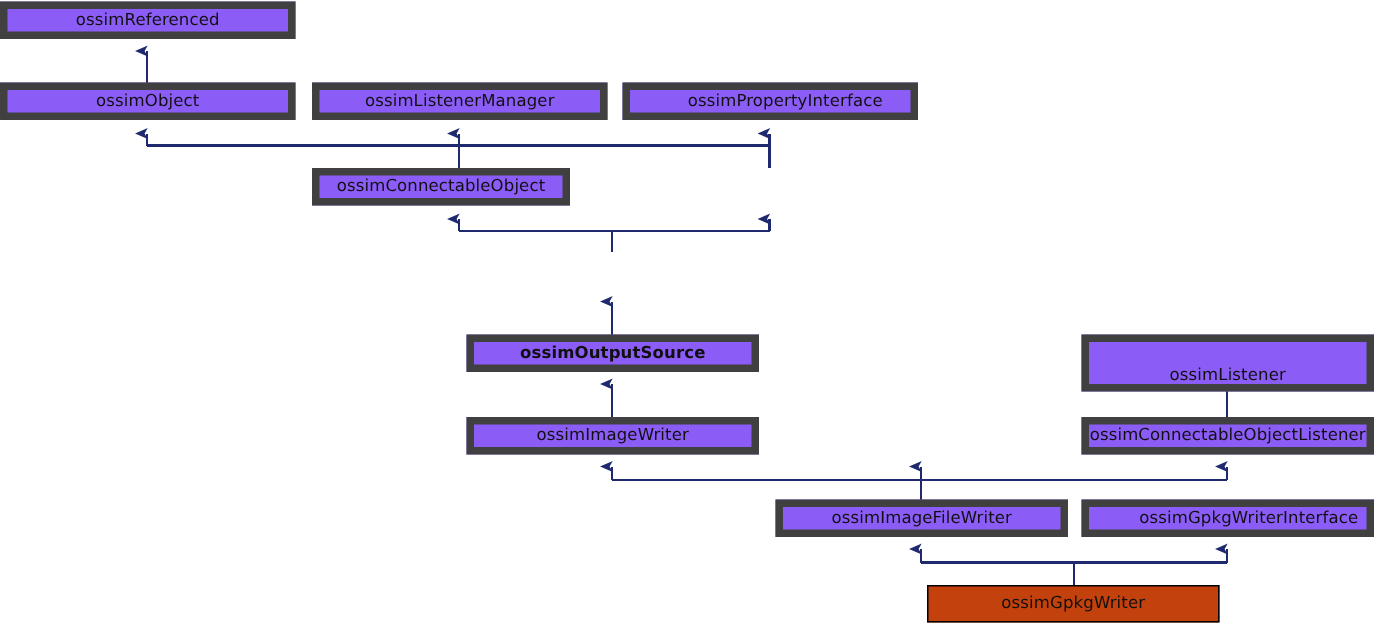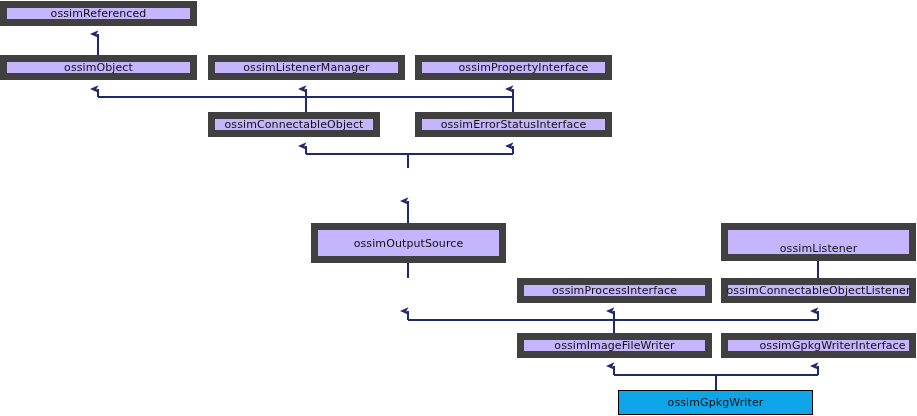--- a/index.html
+++ b/index.html
@@ -11,33 +11,33 @@
     position: relative;
     width: 917px;
     height: 416px;
     background: #ffffff;
     font-family: "DejaVu Sans", sans-serif;
     overflow: hidden;
   }
   .node {
     position: absolute;
     box-sizing: border-box;
-    background: #c4b5fd;
-    border: 7px solid #404040;
+    background: #8b5cf6;
+    border: 5px solid #404040;
     display: flex;
     align-items: center;
     justify-content: center;
     font-size: 11px;
     color: #101010;
     letter-spacing: 0.1px;
     white-space: nowrap;
     line-height: 1;
   }
   .node.current {
-    background: #0ea5e9;
+    background: #c2410c;
     border: 1px solid #000000;
     text-align: right;
   }
   .node .label {
     display: block;
     transform: translateY(-0.5px);
   }
   #edges {
     position: absolute;
     left: 0;
@@ -101,31 +101,28 @@
   </div>
   <div class="node" style="left:0px;top:55px;width:197px;height:25px;">
     <span class="label">ossimObject</span>
   </div>
   <div class="node" style="left:415px;top:55px;width:197px;height:25px;padding-left:20px;">
     <span class="label">ossimPropertyInterface</span>
   </div>
   <div class="node" style="left:208px;top:112px;width:172px;height:25px;">
     <span class="label">ossimConnectableObject</span>
   </div>
-  <div class="node" style="left:415px;top:112px;width:197px;height:25px;">
-    <span class="label">ossimErrorStatusInterface</span>
-  </div>
-  <div class="node" style="left:311px;top:223px;width:195px;height:40px;">
+  <div class="node" style="left:311px;top:223px;width:195px;height:25px;font-weight:bold;">
     <span class="label">ossimOutputSource</span>
   </div>
   <div class="node" style="left:721px;top:223px;width:195px;height:38px;align-items:flex-end;">
     <span class="label">ossimListener</span>
   </div>
-  <div class="node" style="left:517px;top:278px;width:195px;height:25px;">
-    <span class="label">ossimProcessInterface</span>
+  <div class="node" style="left:311px;top:278px;width:195px;height:25px;">
+    <span class="label">ossimImageWriter</span>
   </div>
   <div class="node" style="left:721px;top:278px;width:195px;height:25px;">
     <span class="label">ossimConnectableObjectListener</span>
   </div>
   <div class="node" style="left:517px;top:333px;width:195px;height:25px;">
     <span class="label">ossimImageFileWriter</span>
   </div>
   <div class="node" style="left:721px;top:333px;width:195px;height:25px;padding-left:28px;">
     <span class="label">ossimGpkgWriterInterface</span>
   </div>

